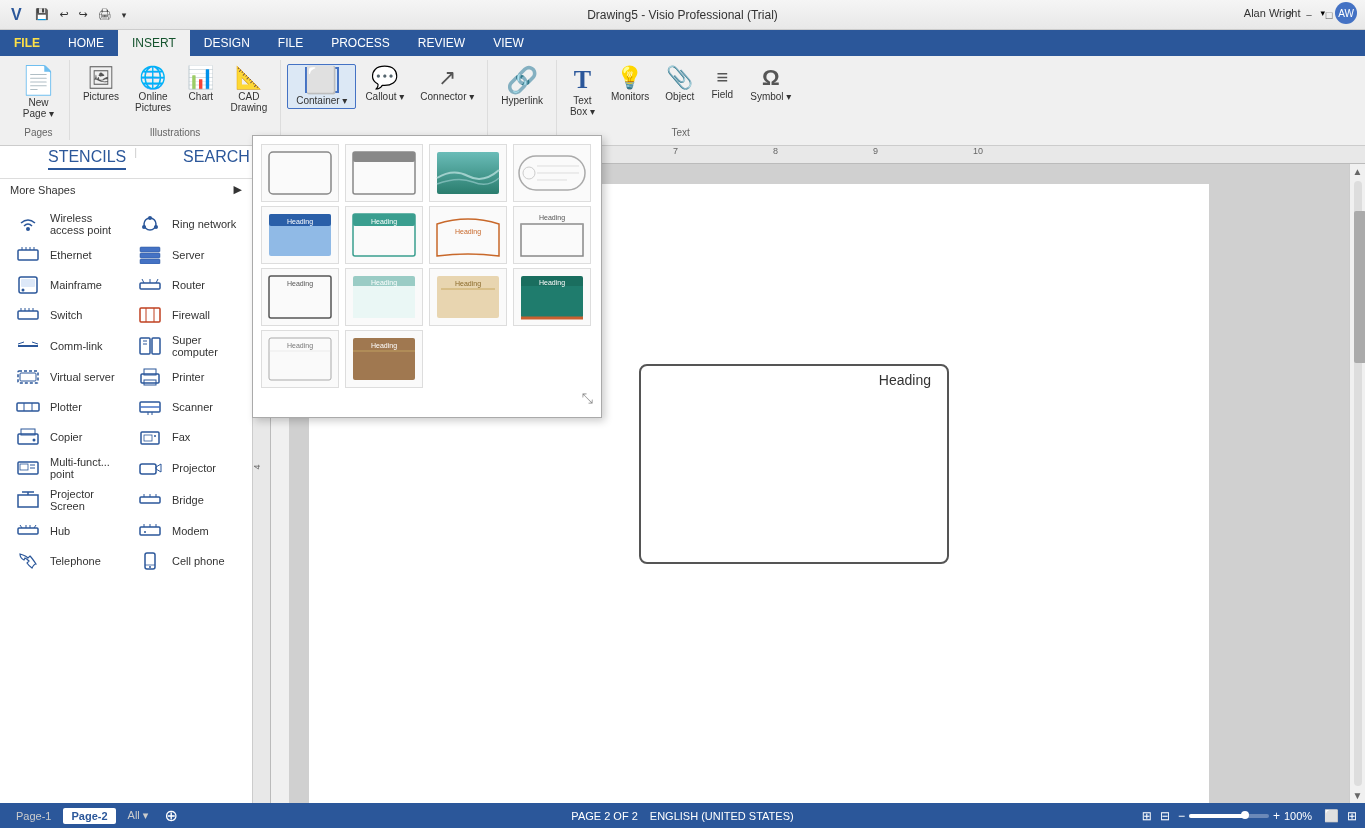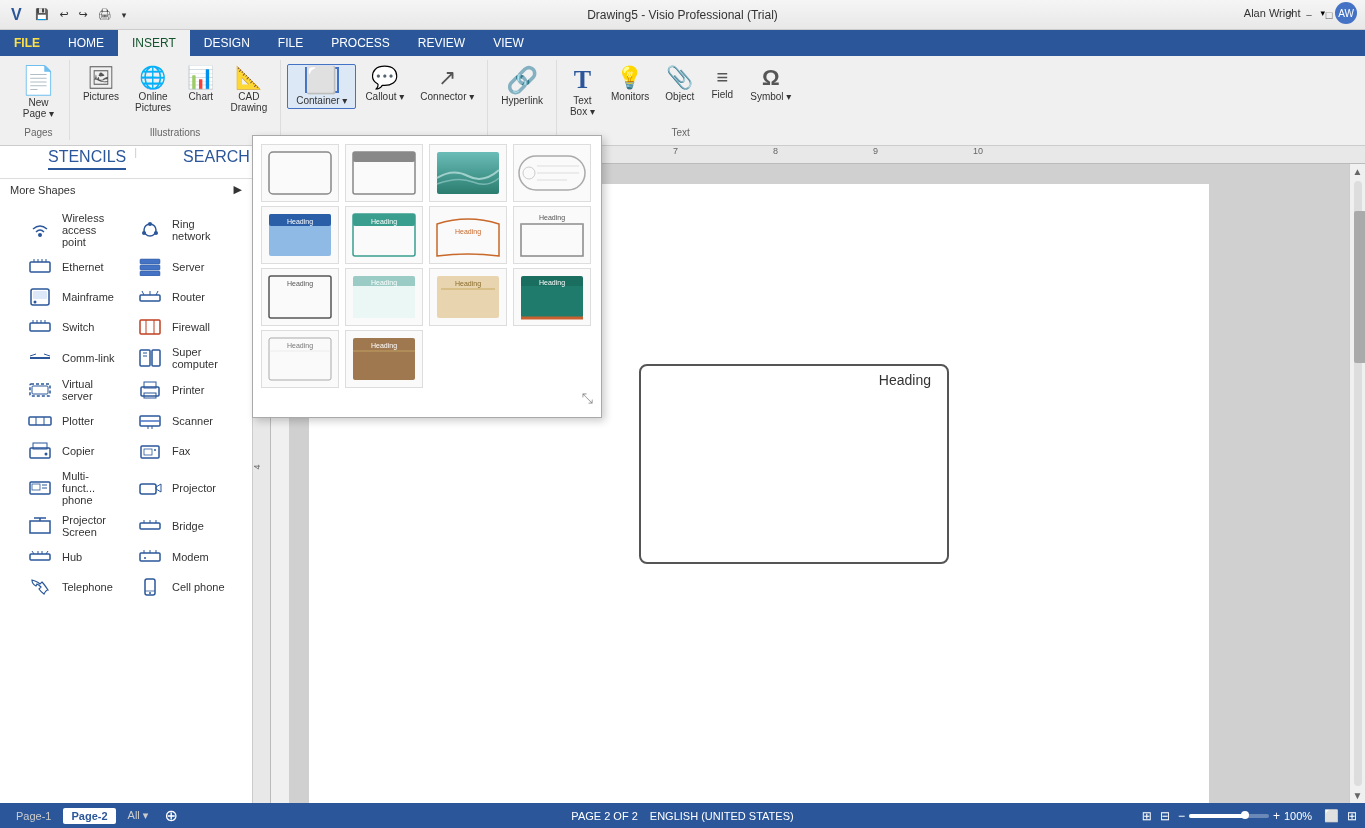--- a/index.html
+++ b/index.html
@@ -159,21 +159,21 @@
       font-size: 11px;
       cursor: pointer;
       color: #333;
       display: flex;
       align-items: flex-end;
       justify-content: space-between;
     }
     .shapes-category.active { background: #cce0ff; color: #1a3f6f; font-weight: bold; }
 
     .shapes-list {
-      padding: 4px 12px;
+      padding: 4px 0;
     }
     .shape-item {
       display: flex;
       align-items: center;
       padding: 4px 10px;
       cursor: pointer;
       gap: 8px;
     }
     .shape-icon {
       width: 28px; height: 22px;
@@ -729,21 +729,21 @@
 
         <div class="shape-item">
           <div class="shape-icon">
             <svg width="24" height="18" viewBox="0 0 24 18">
                 <rect x="2" y="3" width="20" height="12" rx="1" fill="none" stroke="#2b579a" stroke-width="1.5"></rect>
                 <rect x="4" y="5" width="8" height="6" rx="0" fill="none" stroke="#2b579a" stroke-width="0.8"></rect>
                 <line x1="14" y1="6" x2="19" y2="6" stroke="#2b579a" stroke-width="1"></line>
                 <line x1="14" y1="9" x2="19" y2="9" stroke="#2b579a" stroke-width="1"></line>
               </svg>
           </div>
-          <span class="shape-label">Multi-funct... phone</span>
+          <span class="shape-label">Multi-funct... point</span>
         </div>
 
         <div class="shape-item">
           <div class="shape-icon">
             <svg width="24" height="18" viewBox="0 0 24 18">
                 <rect x="2" y="5" width="16" height="10" rx="2" fill="none" stroke="#2b579a" stroke-width="1.5"></rect>
                 <path d="M18 8 L23 5 L23 13 L18 10 Z" fill="none" stroke="#2b579a" stroke-width="1"></path>
               </svg>
           </div>
           <span class="shape-label">Projector</span>

